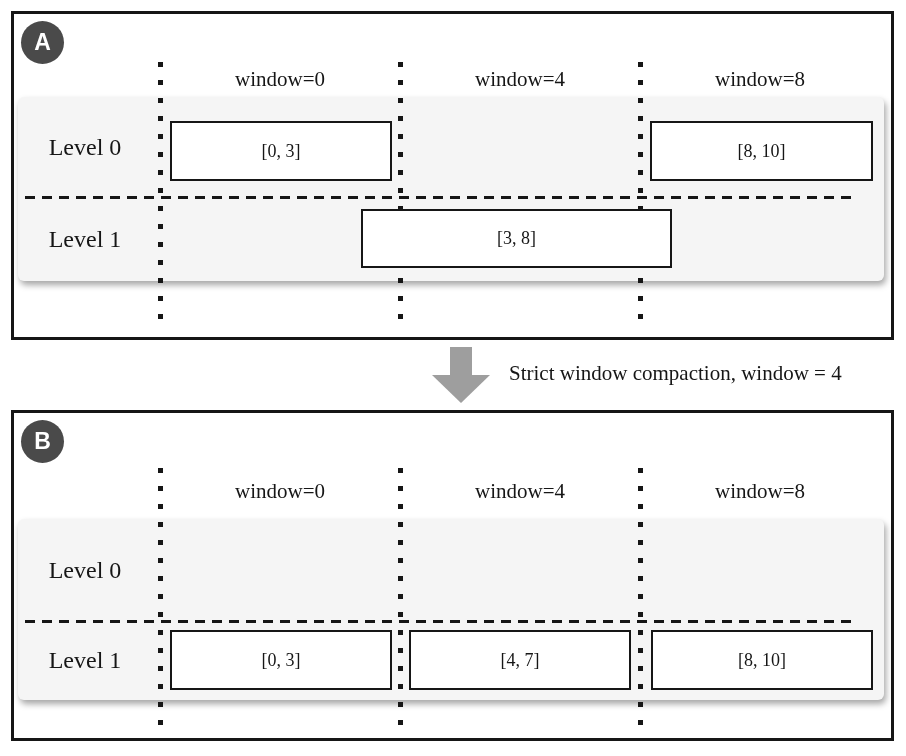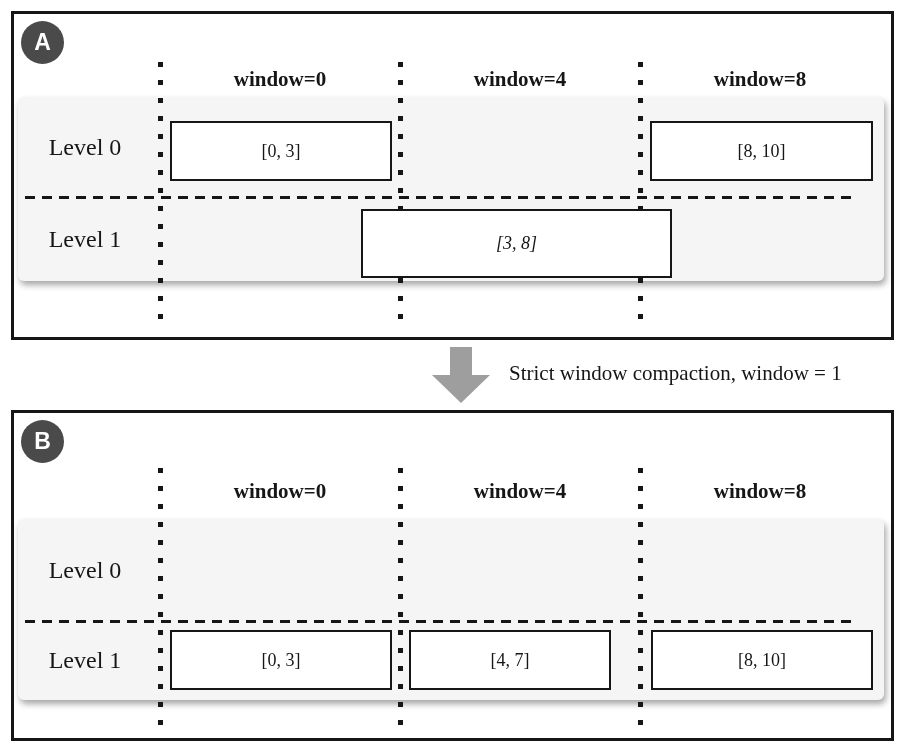--- a/index.html
+++ b/index.html
@@ -28,21 +28,21 @@
   .card {
     position:absolute; left:18px; width:866px;
     background:var(--card-bg,#f5f5f5); border-radius:6px;
     box-shadow:2px 4px 6px rgba(0,0,0,0.35); z-index:1;
   }
   .card-a { top:97px;  height:184px; }
   .card-b { top:519px; height:181px; }
 
   .win-label {
     position:absolute; width:240px; text-align:center;
-    font-size:21px; line-height:28px; z-index:4;font-weight:bold;
+    font-size:21px; line-height:28px; z-index:4;
   }
   .row-a-wins .w0 { left:160px; top:65px; }
   .row-a-wins .w4 { left:400px; top:65px; }
   .row-a-wins .w8 { left:640px; top:65px; }
   .row-b-wins .w0 { left:160px; top:477px; }
   .row-b-wins .w4 { left:400px; top:477px; }
   .row-b-wins .w8 { left:640px; top:477px; }
 
   .level-label {
     position:absolute; left:30px; width:110px;
@@ -74,23 +74,23 @@
   .hdash-b { top:620px; }
 
   .ibox {
     position:absolute; background:#ffffff;
     border:2.5px solid var(--line,#161616); box-sizing:border-box;
     display:flex; align-items:center; justify-content:center;
     font-size:18px; z-index:3;
   }
   .box-a-l0w0 { left:170px; top:121px; width:222px; height:60px; }
   .box-a-l0w8 { left:650px; top:121px; width:223px; height:60px; }
-  .box-a-l1   { left:361px; top:209px; width:311px; height:69px;font-style:italic; }
+  .box-a-l1   { left:361px; top:209px; width:311px; height:59px; }
   .box-b-l1w0 { left:170px; top:630px; width:222px; height:60px; }
-  .box-b-l1w4 { left:409px; top:630px; width:202px; height:60px; }
+  .box-b-l1w4 { left:409px; top:630px; width:222px; height:60px; }
   .box-b-l1w8 { left:651px; top:630px; width:222px; height:60px; }
 
   .arrow-stem {
     position:absolute; left:450px; top:347px; width:22px; height:29px;
     background:var(--arrow,#9e9e9e); z-index:4;
   }
   .arrow-head {
     position:absolute; left:432px; top:375px; width:0; height:0;
     border-left:29px solid transparent; border-right:29px solid transparent;
     border-top:28px solid var(--arrow,#9e9e9e); z-index:4;
@@ -124,21 +124,21 @@
   <div class="level-label lvl-a1">Level 1</div>
 
   <div class="hdash hdash-a"></div>
 
   <div class="ibox box-a-l0w0">[0, 3]</div>
   <div class="ibox box-a-l0w8">[8, 10]</div>
   <div class="ibox box-a-l1">[3, 8]</div>
 
   <div class="arrow-stem"></div>
   <div class="arrow-head"></div>
-  <div class="caption">Strict window compaction, window = 1</div>
+  <div class="caption">Strict window compaction, window = 4</div>
 
   <div class="panel-border panel-b-border"></div>
   <div class="badge badge-b">B</div>
 
   <div class="row-b-wins">
     <div class="win-label w0">window=0</div>
     <div class="win-label w4">window=4</div>
     <div class="win-label w8">window=8</div>
   </div>
 

